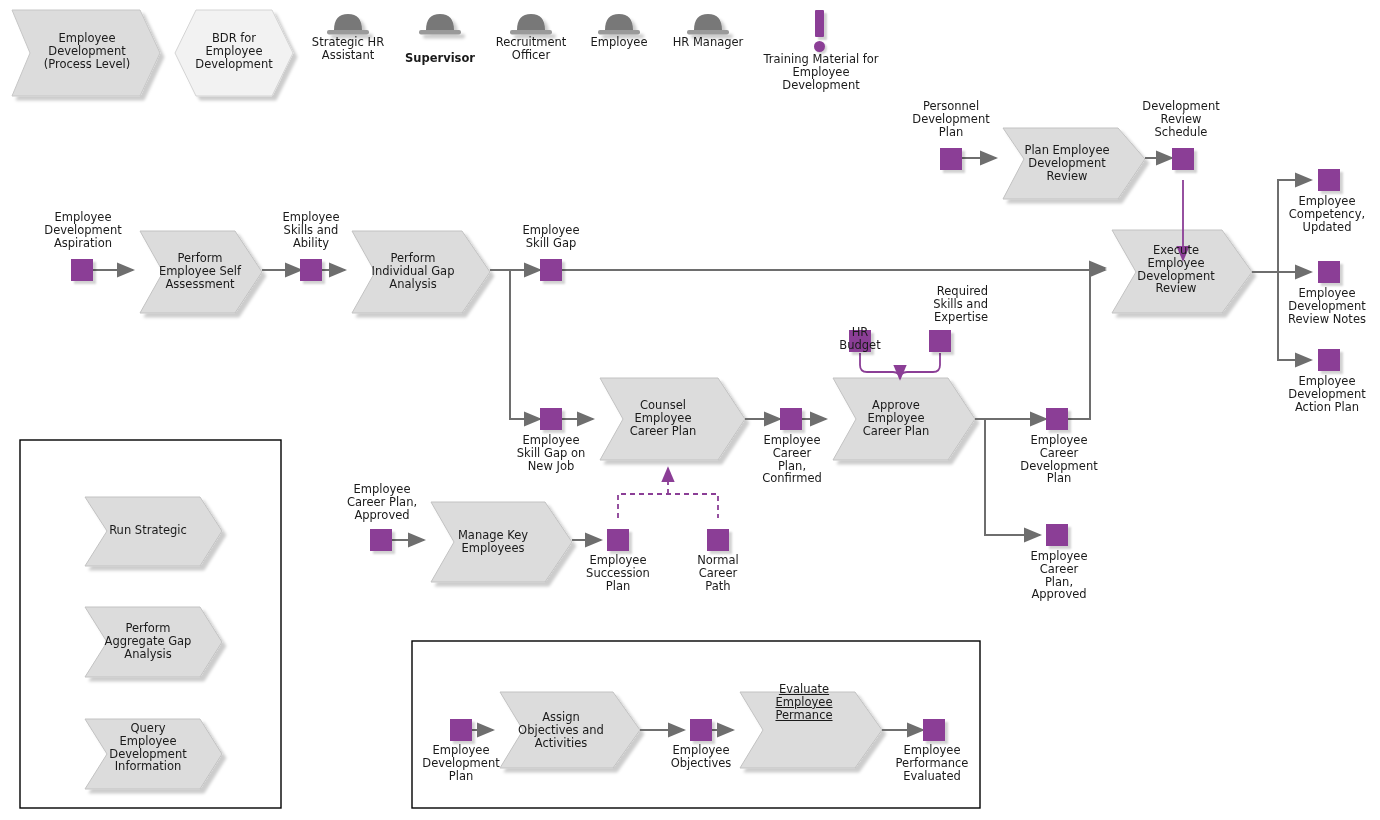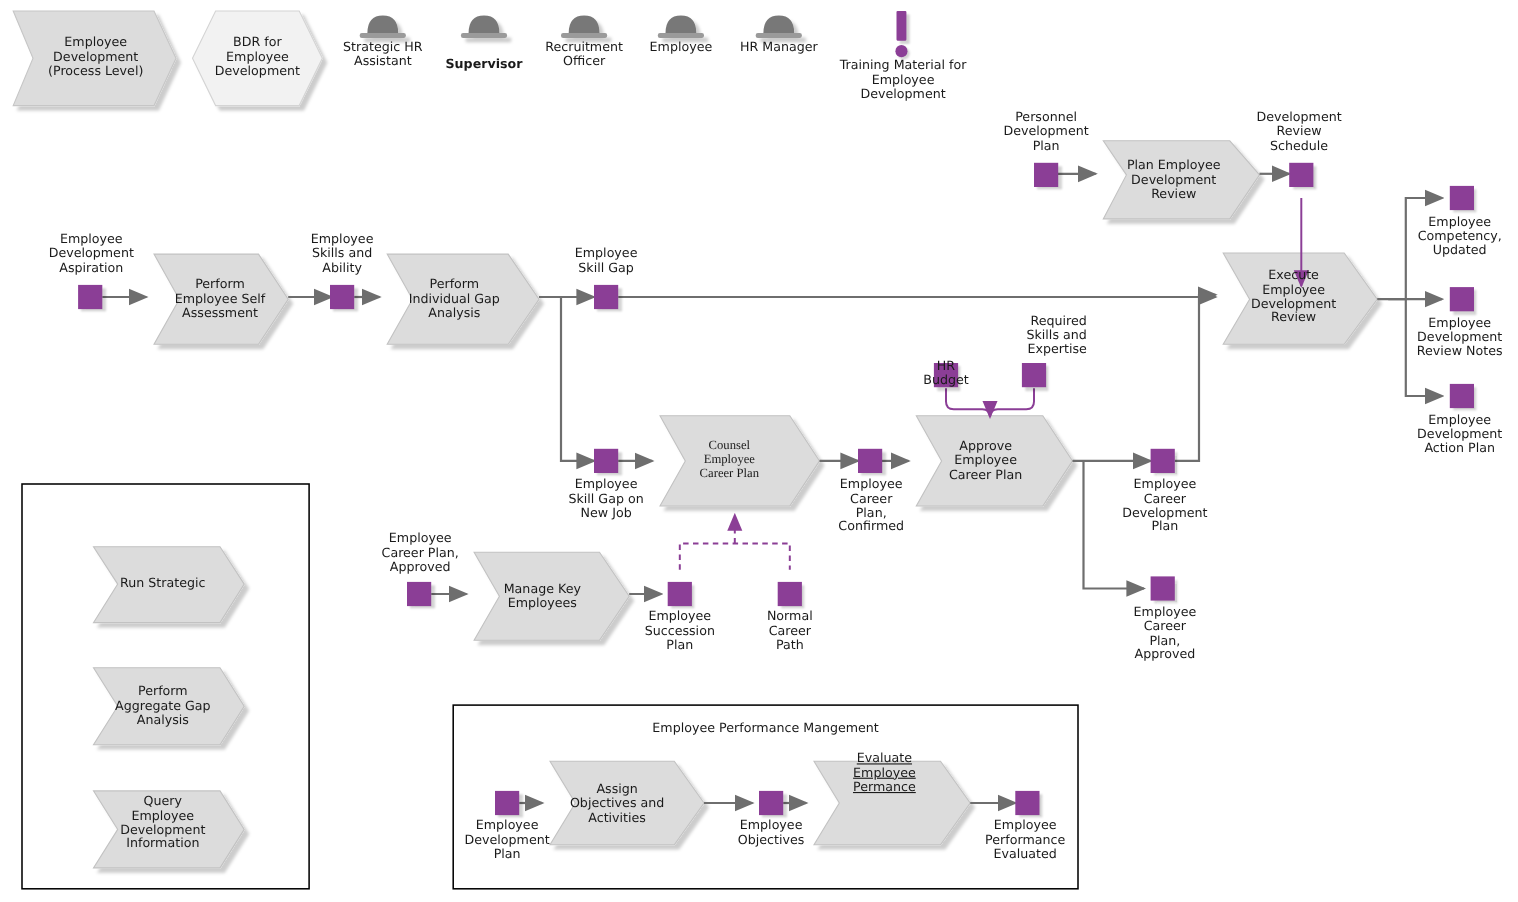--- a/index.html
+++ b/index.html
@@ -173,21 +173,21 @@
   <div class="proc-txt" style="left:358px;top:252px;width:110px;">Perform
 Individual Gap
 Analysis</div>
   <div class="proc-txt" style="left:1008px;top:144px;width:118px;">Plan Employee
 Development
 Review</div>
   <div class="proc-txt" style="left:1117px;top:244px;width:118px;">Execute
 Employee
 Development
 Review</div>
-  <div class="proc-txt" style="left:607px;top:399px;width:112px;font-family:Liberation Serif, serif;">Counsel
+  <div class="proc-txt" style="left:607px;top:399px;width:112px;">Counsel
 Employee
 Career Plan</div>
   <div class="proc-txt" style="left:840px;top:399px;width:112px;">Approve
 Employee
 Career Plan</div>
   <div class="proc-txt" style="left:437px;top:529px;width:112px;">Manage Key
 Employees</div>
   <div class="proc-txt" style="left:505px;top:711px;width:112px;">Assign
 Objectives and
 Activities</div>
@@ -298,15 +298,14 @@
   <div class="lbl faint" style="left:60px;top:455px;width:200px;"></div>
   <div class="proc-txt" style="left:93px;top:524px;width:110px;">Run Strategic</div>
   <div class="proc-txt" style="left:93px;top:622px;width:110px;">Perform
 Aggregate Gap
 Analysis</div>
   <div class="proc-txt" style="left:93px;top:722px;width:110px;">Query
 Employee
 Development
 Information</div>
 
-  <div class="lbl" style="left:412px;top:655px;width:568px;">Employee Performance Mangement</div>
 
 </div>
 
 </body></html>

